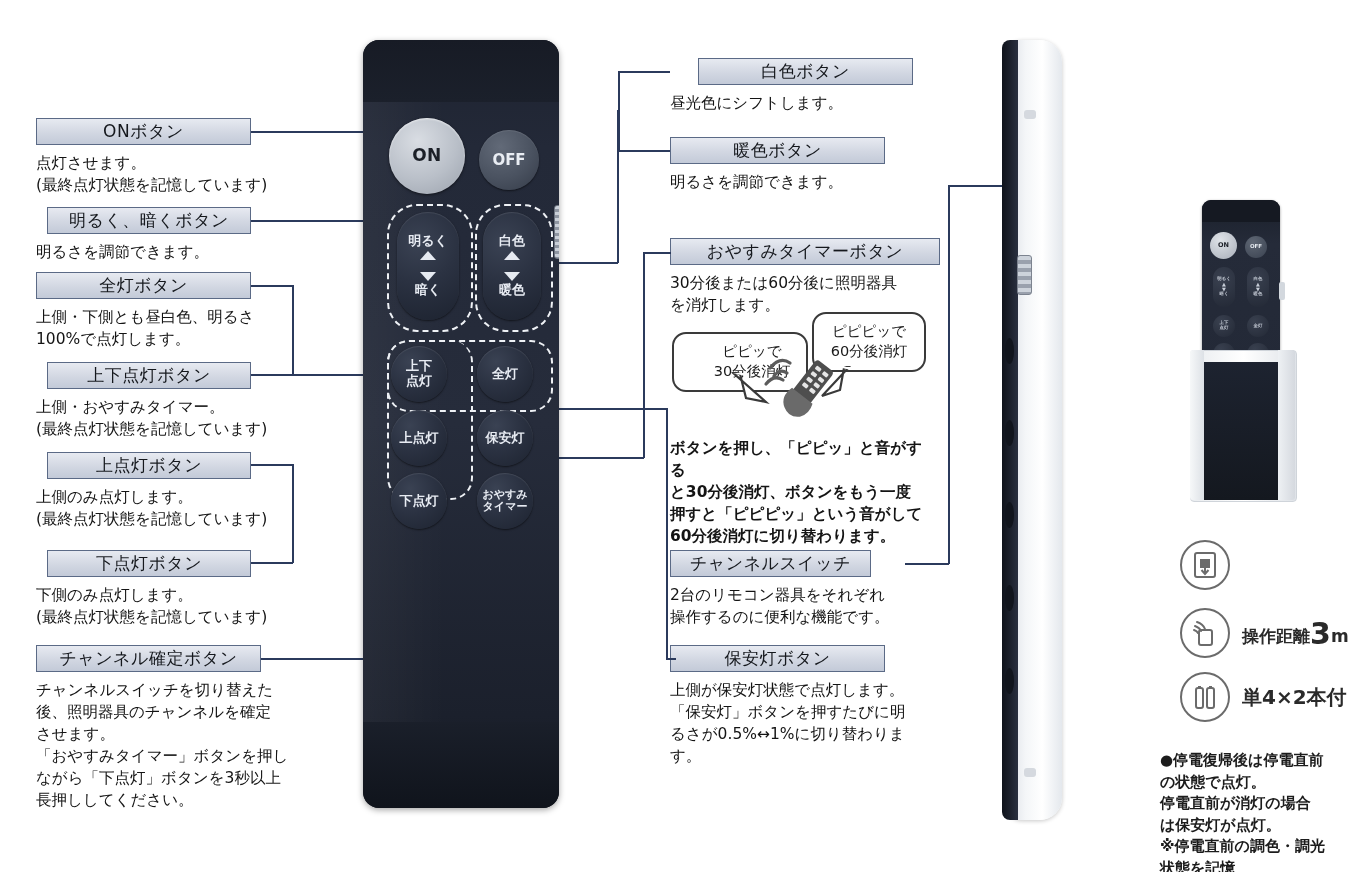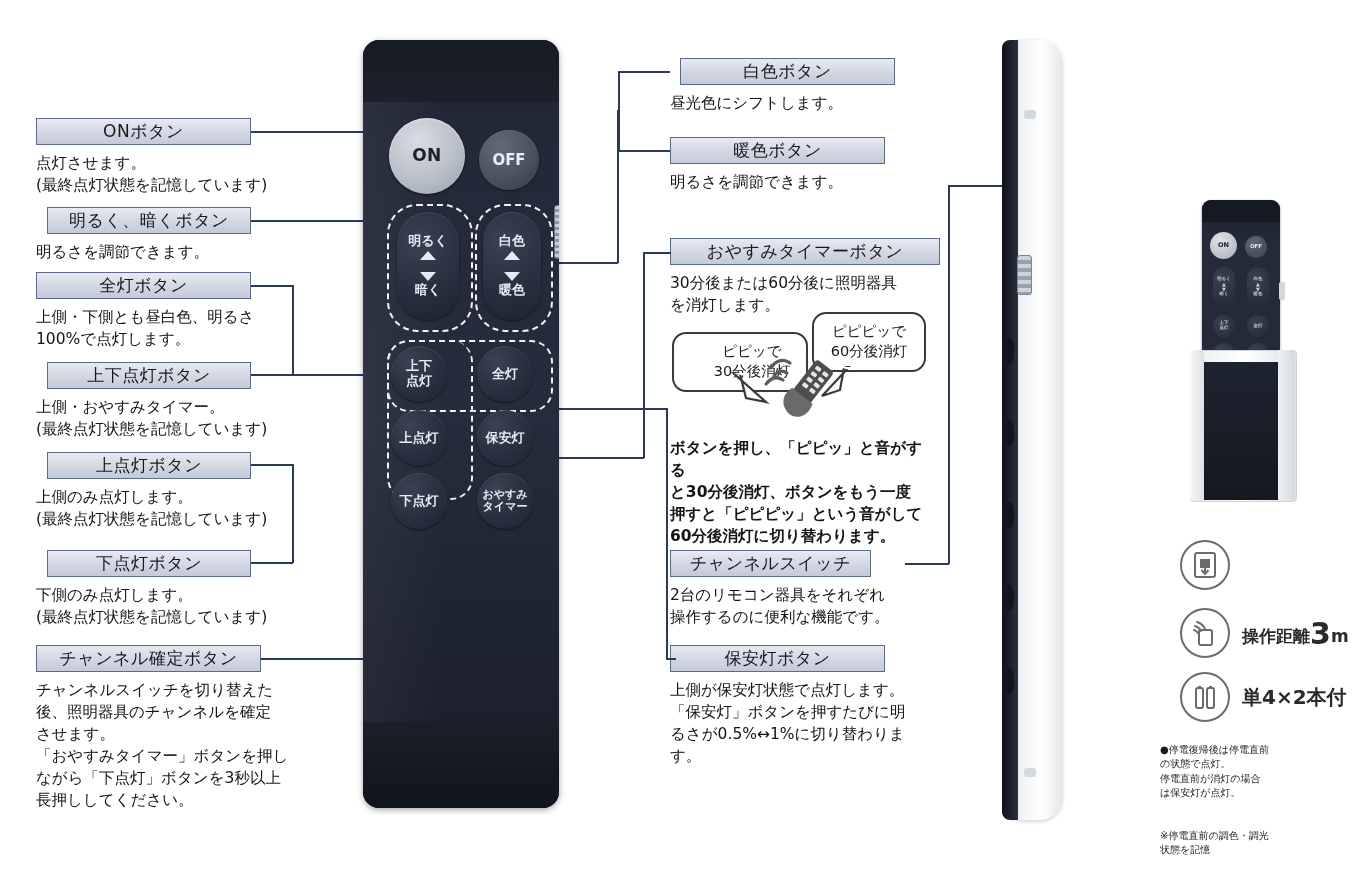--- a/index.html
+++ b/index.html
@@ -94,21 +94,21 @@
   .th-b.on{background:radial-gradient(circle at 38% 30%,#dfe3e8,#a8aeb8);color:#1b1f27;font-size:6.5px;}
   .th-b.off{background:radial-gradient(circle at 36% 28%,#5f6774,#3a4250);color:#e4e8ee;font-size:5.5px;}
   .th-sw{position:absolute;right:-5px;top:82px;width:6px;height:18px;border-radius:2px;background:#d3d8de;}
 
   
   .spec-row{position:absolute;display:flex;align-items:center;}
   .spec-ico{width:46px;height:46px;border-radius:50%;border:2.2px solid #6b6b6b;
             display:flex;align-items:center;justify-content:center;flex:0 0 auto;}
   .spec-tx{margin-left:12px;font-size:17px;line-height:1.3;color:#2a2a2a;font-weight:700;white-space:pre-line;}
   .spec-big{font-size:30px;font-weight:700;vertical-align:-2px;}
-  .notes{position:absolute;font-size:10px;line-height:1.45;color:#1c1c1c;font-weight:400;white-space:pre-line;}
+  .notes{position:absolute;font-size:15px;line-height:1.45;color:#1c1c1c;font-weight:700;white-space:pre-line;}
 </style>
 </head>
 <body>
 
 <div class="lbl" style="left:36px;top:118px;width:215px;height:27px;">
   <span>ONボタン</span>
   </div>
 <div class="body-txt" style="left:36px;top:152px;width:270px;">点灯させます。
 (最終点灯状態を記憶しています)</div>
 
@@ -144,21 +144,21 @@
 <div class="lbl" style="left:36px;top:645px;width:225px;height:27px;">
   <span>チャンネル確定ボタン</span>
   </div>
 <div class="body-txt" style="left:36px;top:679px;width:280px;">チャンネルスイッチを切り替えた
 後、照明器具のチャンネルを確定
 させます。
 「おやすみタイマー」ボタンを押し
 ながら「下点灯」ボタンを3秒以上
 長押ししてください。</div>
 
-<div class="lbl" style="left:680px;top:58px;width:215px;height:27px;">
+<div class="lbl" style="left:698px;top:58px;width:215px;height:27px;">
   <span>白色ボタン</span>
   </div>
 <div class="body-txt" style="left:670px;top:92px;width:260px;">昼光色にシフトします。</div>
 
 <div class="lbl" style="left:670px;top:137px;width:215px;height:27px;">
   <span>暖色ボタン</span>
   </div>
 <div class="body-txt" style="left:670px;top:171px;width:260px;">明るさを調節できます。</div>
 
 <div class="lbl" style="left:670px;top:238px;width:270px;height:27px;">

